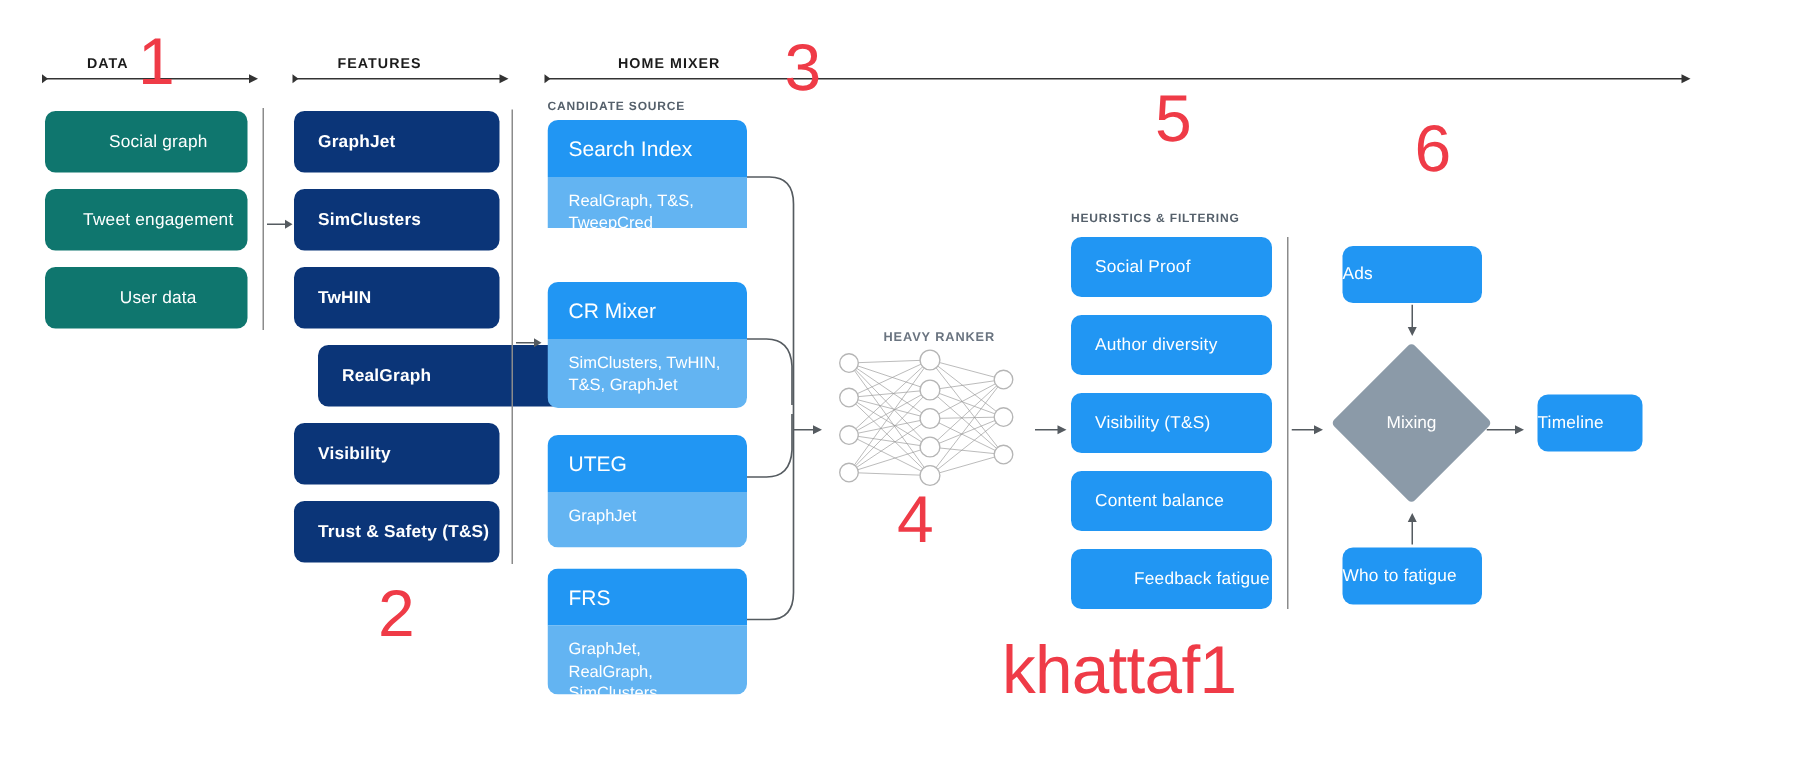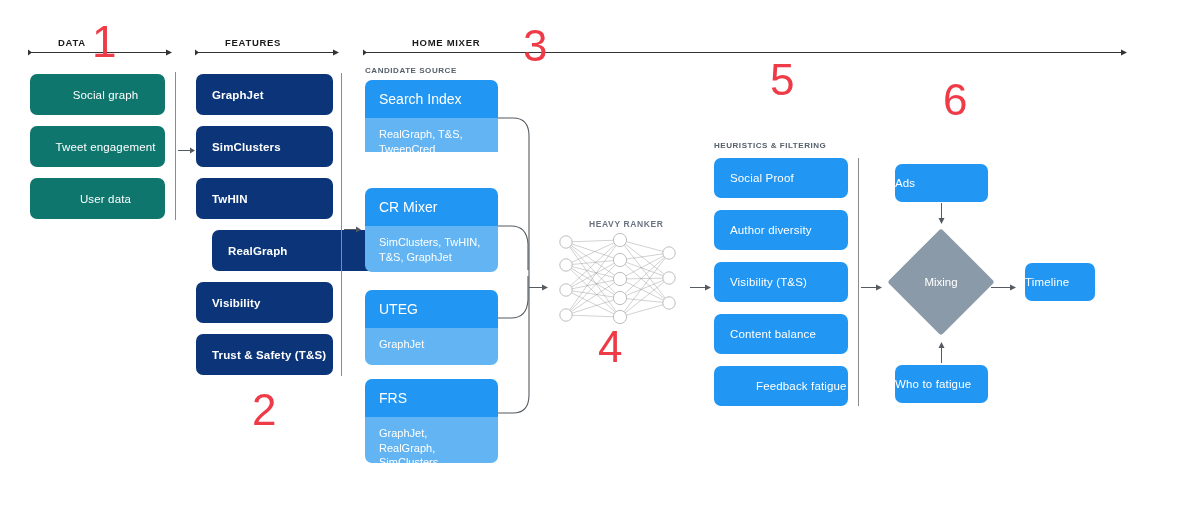--- a/index.html
+++ b/index.html
@@ -304,14 +304,15 @@
   <div class="abs blk plain" style="left:1025px;top:263px;width:70px;height:38px;">
     <span>Timeline</span>
   </div>
 
   <div class="abs ann ann-num" style="left:92px;top:20px;">1</div>
   <div class="abs ann ann-num" style="left:252px;top:388px;">2</div>
   <div class="abs ann ann-num" style="left:523px;top:24px;">3</div>
   <div class="abs ann ann-num" style="left:598px;top:325px;">4</div>
   <div class="abs ann ann-num" style="left:770px;top:58px;">5</div>
   <div class="abs ann ann-num" style="left:943px;top:78px;">6</div>
+  <div class="abs ann ann-word" style="left:668px;top:424px;">khattaf1</div>
 
 </div>
 
 </body></html>

